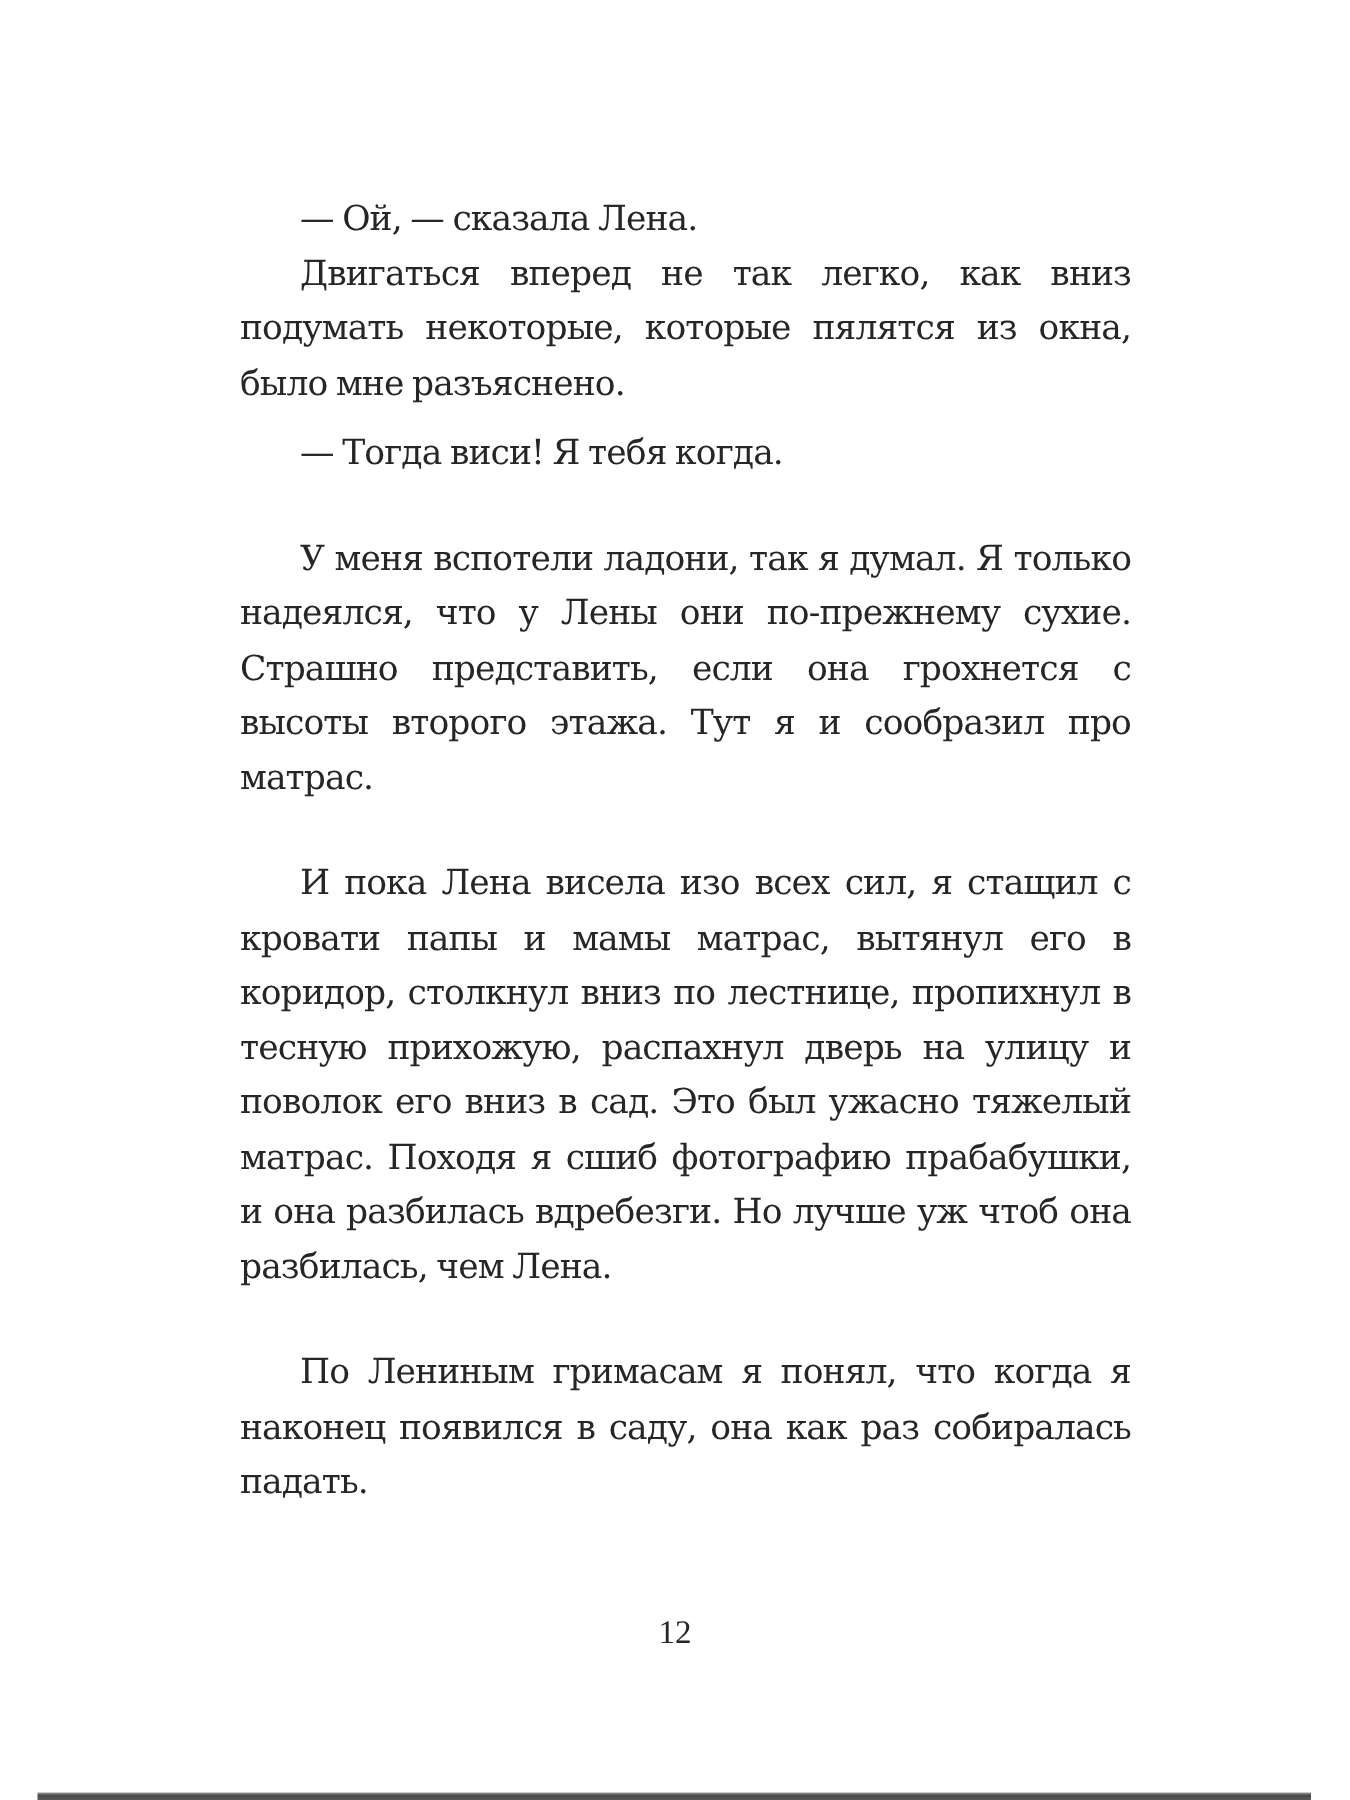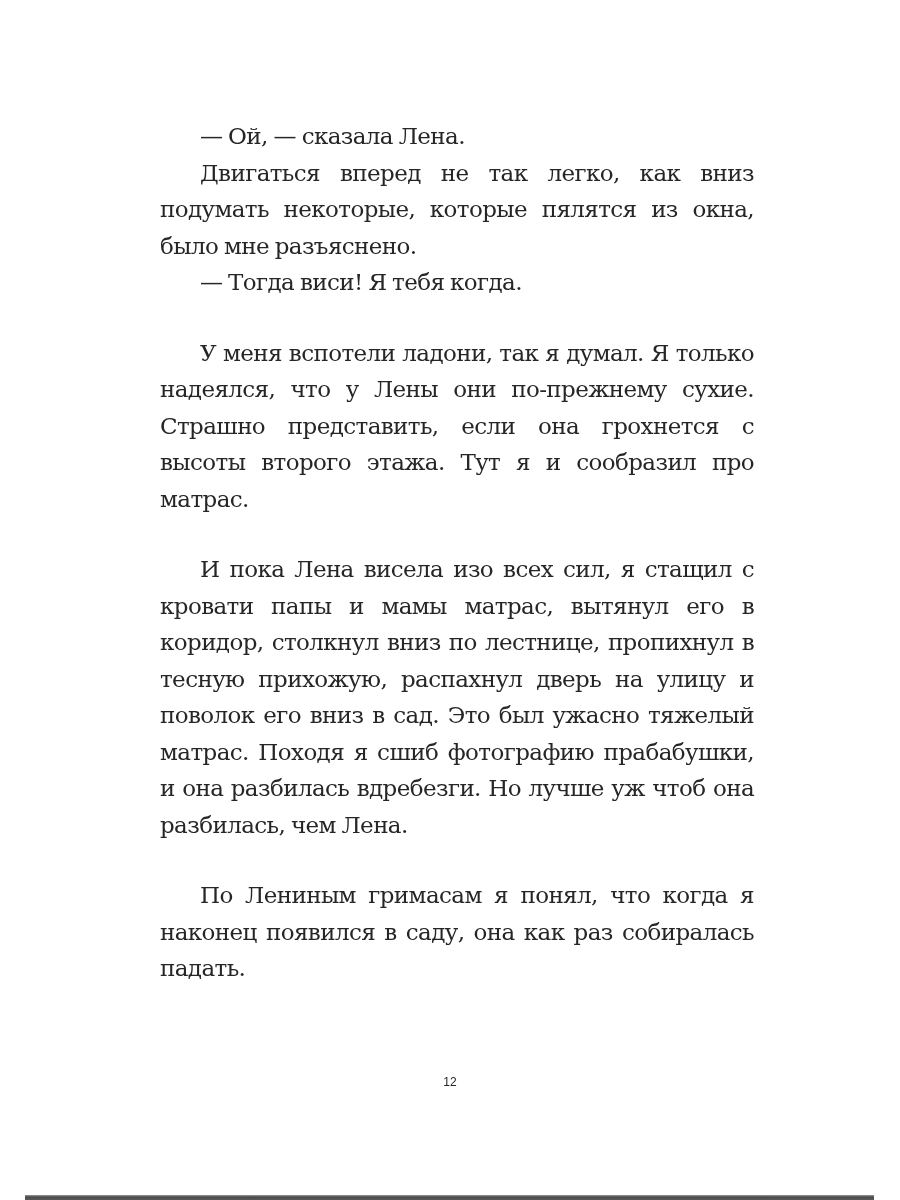--- a/index.html
+++ b/index.html
@@ -34,32 +34,33 @@
     }
     .para {
       margin: 0;
       text-indent: 40px;
       text-align: justify;
       text-align-last: left;
       hyphens: manual;
     }
     .para.dialog {
       text-align: left;
+      margin-top: 10px;
     }
     .para-gap {
       height: 34px;
     }
     .page-number {
       position: absolute;
       left: 0;
       width: 900px;
       top: 1075px;
       text-align: center;
-      font-family: Liberation Sans, sans-serif;
-      font-size: 12px;
+      font-family: Liberation Serif, serif;
+      font-size: 22px;
       color: #262626;
     }
     .bottom-edge {
       position: absolute;
       left: 25px;
       width: 849px;
       top: 1195px;
       height: 5px;
       background: linear-gradient(#9a9a9a, #4a4a4a 40%, #5a5a5a);
     }

